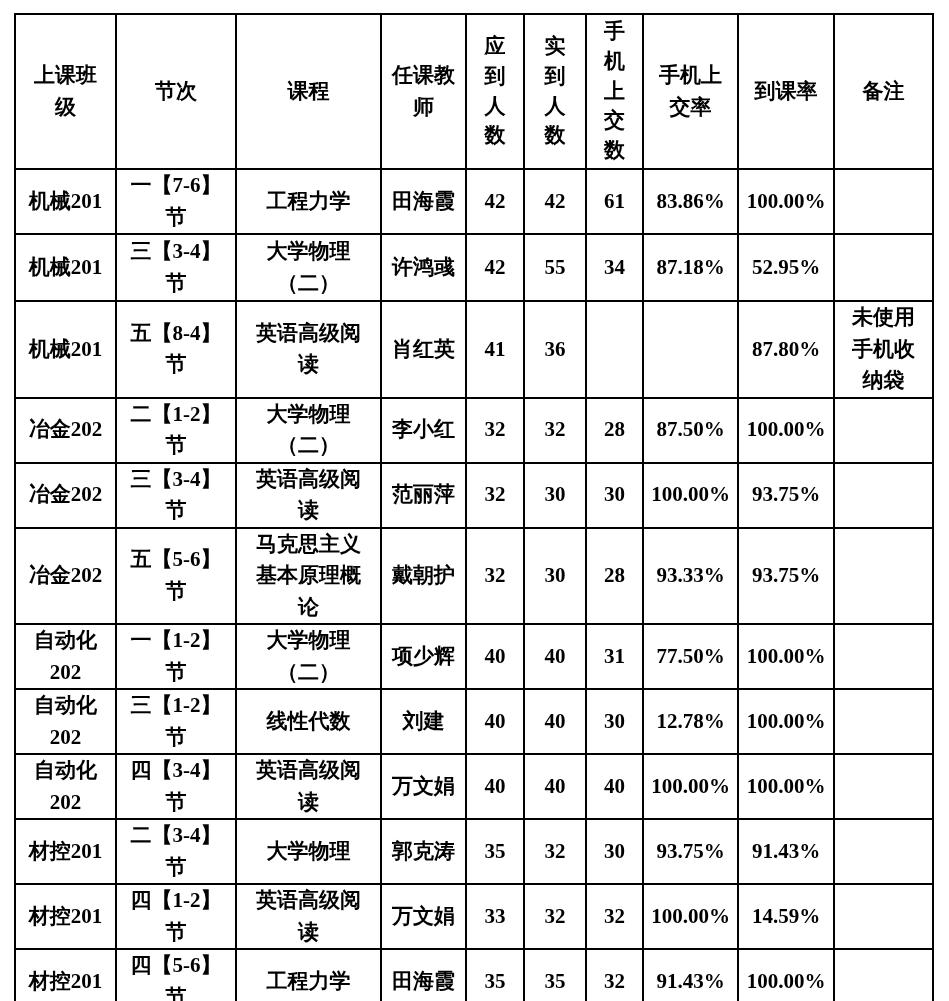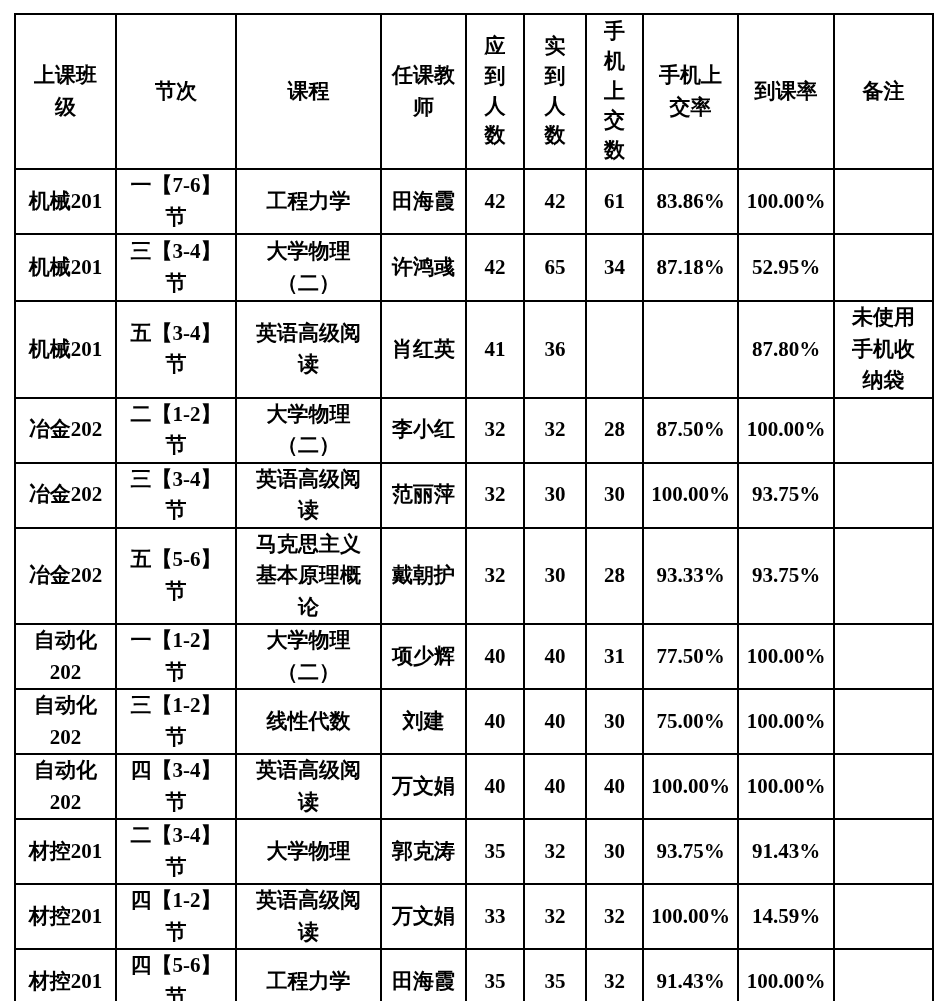--- a/index.html
+++ b/index.html
@@ -123,29 +123,29 @@
           <td></td>
         </tr>
         <tr>
           <td>机械201</td>
           <td>三【3-4】
 节</td>
           <td>大学物理
 （二）</td>
           <td>许鸿彧</td>
           <td>42</td>
-          <td>65</td>
+          <td>55</td>
           <td>34</td>
           <td>87.18%</td>
           <td>52.95%</td>
           <td></td>
         </tr>
         <tr>
           <td>机械201</td>
-          <td>五【3-4】
+          <td>五【8-4】
 节</td>
           <td>英语高级阅
 读</td>
           <td>肖红英</td>
           <td>41</td>
           <td>36</td>
           <td></td>
           <td></td>
           <td>87.80%</td>
           <td>未使用
@@ -213,21 +213,21 @@
         <tr>
           <td>自动化
 202</td>
           <td>三【1-2】
 节</td>
           <td>线性代数</td>
           <td>刘建</td>
           <td>40</td>
           <td>40</td>
           <td>30</td>
-          <td>75.00%</td>
+          <td>12.78%</td>
           <td>100.00%</td>
           <td></td>
         </tr>
         <tr>
           <td>自动化
 202</td>
           <td>四【3-4】
 节</td>
           <td>英语高级阅
 读</td>

